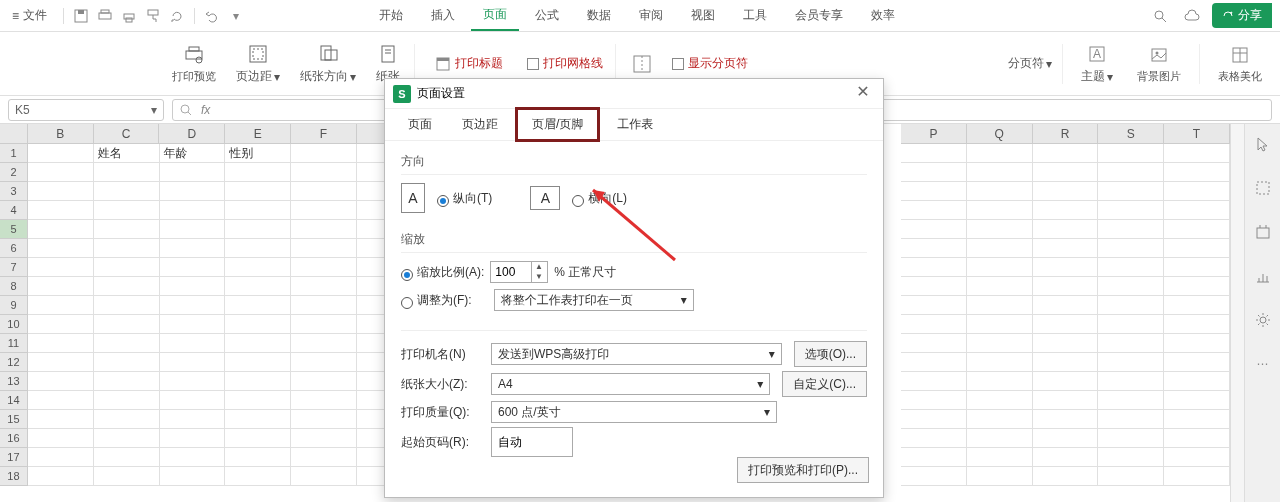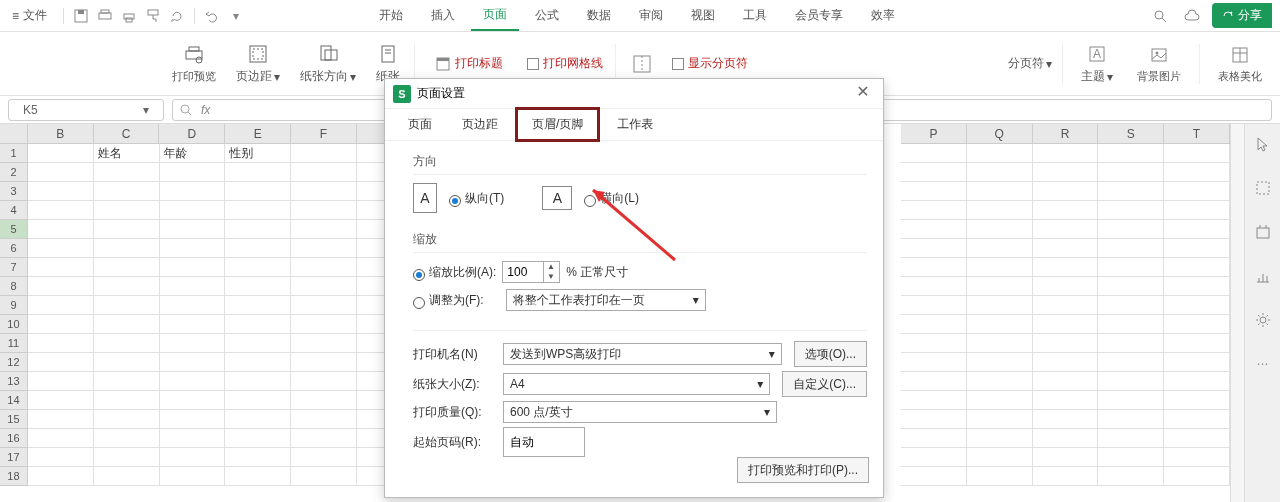--- a/index.html
+++ b/index.html
@@ -19,21 +19,21 @@
 
 .ribbon { height: 64px; background: #fff; display: flex; align-items: center; padding: 0 8px; border-bottom: 1px solid #e0e0e0; position: relative; }
 .ribbon-group { display: flex; flex-direction: column; align-items: center; padding: 0 10px; color: #555; gap: 2px; }
 .ribbon-group .rg-icon { width: 24px; height: 24px; display:flex; align-items:center; justify-content:center; color:#666; }
 .ribbon-group .rg-label { font-size: 11px; color: #555; display: flex; align-items: center; gap: 2px; }
 .ribbon-sep { width: 1px; height: 40px; background: #eee; margin: 0 4px; }
 .ribbon-check { display: flex; align-items: center; gap: 4px; color: #b91c1c; padding: 0 8px; }
 .ribbon-spacer-calc { margin-left: 154px; }
 
 .formula-bar { height: 28px; background: #fff; display: flex; align-items: center; padding: 0 8px; border-bottom: 1px solid #ddd; gap: 8px; }
-.name-box { width: 156px; height: 22px; border: 1px solid #ccc; border-radius: 3px; padding: 0 14px; display: flex; align-items: center; justify-content: space-between; color: #666; background:#fff; }
+.name-box { width: 156px; height: 22px; border: 1px solid #ccc; border-radius: 3px; padding: 0 6px; display: flex; align-items: center; justify-content: space-between; color: #666; background:#fff; }
 .fx-area { flex: 1; height: 22px; border: 1px solid #ccc; border-radius: 3px; display: flex; align-items: center; padding: 0 6px; gap: 8px; color: #888; background:#fff; }
 
 .sheet-area { display: flex; flex: 1; background: #fff; height: calc(502px - 32px - 64px - 28px); }
 .grid { flex: 1; position: relative; overflow: hidden; }
 .col-headers { display: flex; height: 20px; }
 .corner { width: 28px; height: 20px; background: #e8e8e8; border-right: 1px solid #ccc; border-bottom: 1px solid #ccc; }
 .col-h { width: 66px; height: 20px; background: #e8e8e8; border-right: 1px solid #ccc; border-bottom: 1px solid #ccc; display: flex; align-items: center; justify-content: center; color: #555; }
 .row { display: flex; height: 19px; }
 .row-h { width: 28px; background: #e8e8e8; border-right: 1px solid #ccc; border-bottom: 1px solid #ccc; display: flex; align-items: center; justify-content: center; color: #555; font-size: 11px; }
 .row-h.active { background: #c8e0c8; }
@@ -43,21 +43,21 @@
 .sidebar .sbtn { width: 24px; height: 24px; color: #888; display:flex; align-items:center; justify-content:center; }
 .scrollbar-v { width: 14px; background: #f5f5f5; border-left: 1px solid #ddd; }
 
 .dialog { position: absolute; left: 384px; top: 78px; width: 500px; height: 420px; background: #fff; border: 1px solid #bbb; box-shadow: 0 4px 12px rgba(0,0,0,0.2); display: flex; flex-direction: column; z-index: 100; }
 .dialog-title { height: 30px; display: flex; align-items: center; padding: 0 8px; border-bottom: 1px solid #eee; }
 .dialog-title .dlg-icon { width: 18px; height: 18px; background: #1a9959; color: #fff; border-radius: 2px; display:flex; align-items:center; justify-content:center; font-size:11px; font-weight:bold; margin-right: 6px; }
 .dialog-title .close { margin-left: auto; width: 24px; height: 24px; font-size: 16px; color: #666; cursor: pointer; text-align: center; }
 .dialog-tabs { display: flex; padding: 0 8px; border-bottom: 1px solid #eee; }
 .dlg-tab { padding: 6px 14px; color: #333; cursor: pointer; border: 1px solid transparent; }
 .dlg-tab.highlight { border: 3px solid #7f1d1d; margin: -2px 2px; }
-.dialog-body { flex: 1; padding: 8px 16px; color: #333; overflow: hidden; margin-left: 12px; }
+.dialog-body { flex: 1; padding: 8px 16px; color: #333; overflow: hidden; }
 .section-title { padding: 4px 0; color: #555; border-bottom: 1px solid #eee; margin-bottom: 8px; }
 .orient-row { display: flex; align-items: center; gap: 12px; margin-bottom: 14px; }
 .orient-icon { width: 24px; height: 30px; border: 1px solid #888; display: flex; align-items: center; justify-content: center; font-size: 14px; }
 .orient-icon.landscape { width: 30px; height: 24px; }
 .radio { display: flex; align-items: flex-end; gap: 4px; }
 .radio .dot { width: 12px; height: 12px; border: 1px solid #555; border-radius: 50%; display:inline-block; position: relative; }
 .radio .dot.checked::after { content:""; width:6px; height:6px; background:#1a7ed6; border-radius:50%; position:absolute; left:2px; top:2px; }
 .scale-row { display: flex; align-items: center; gap: 6px; margin-bottom: 6px; }
 .spinner { width: 58px; height: 22px; border: 1px solid #aaa; display: flex; align-items: center; }
 .spinner input { border: none; width: 40px; padding: 0 4px; outline: none; font-size:12px; }

